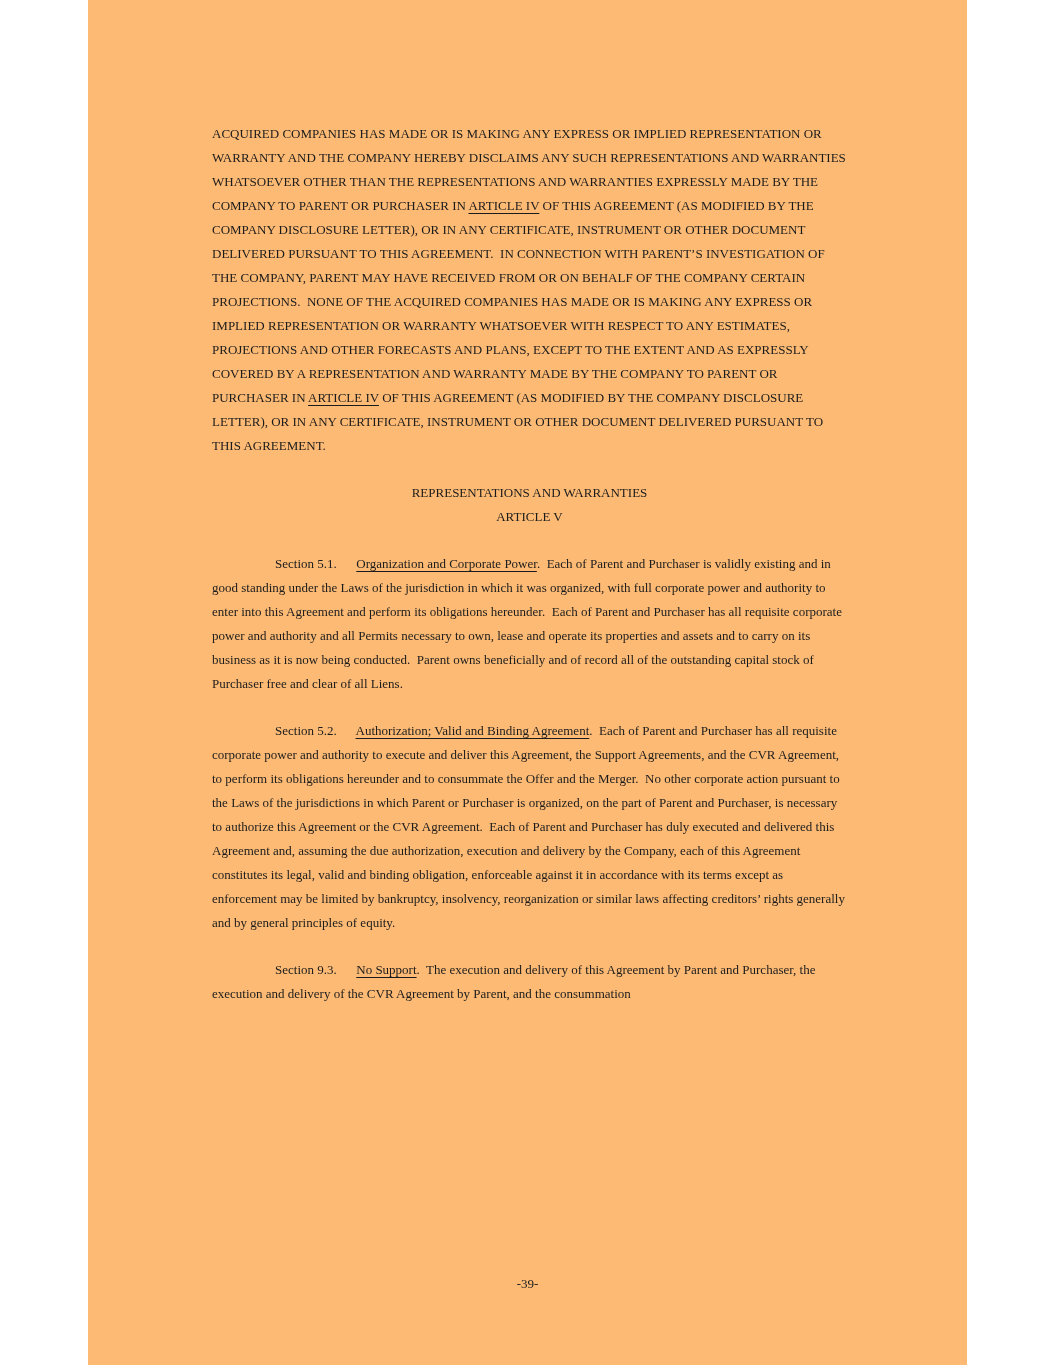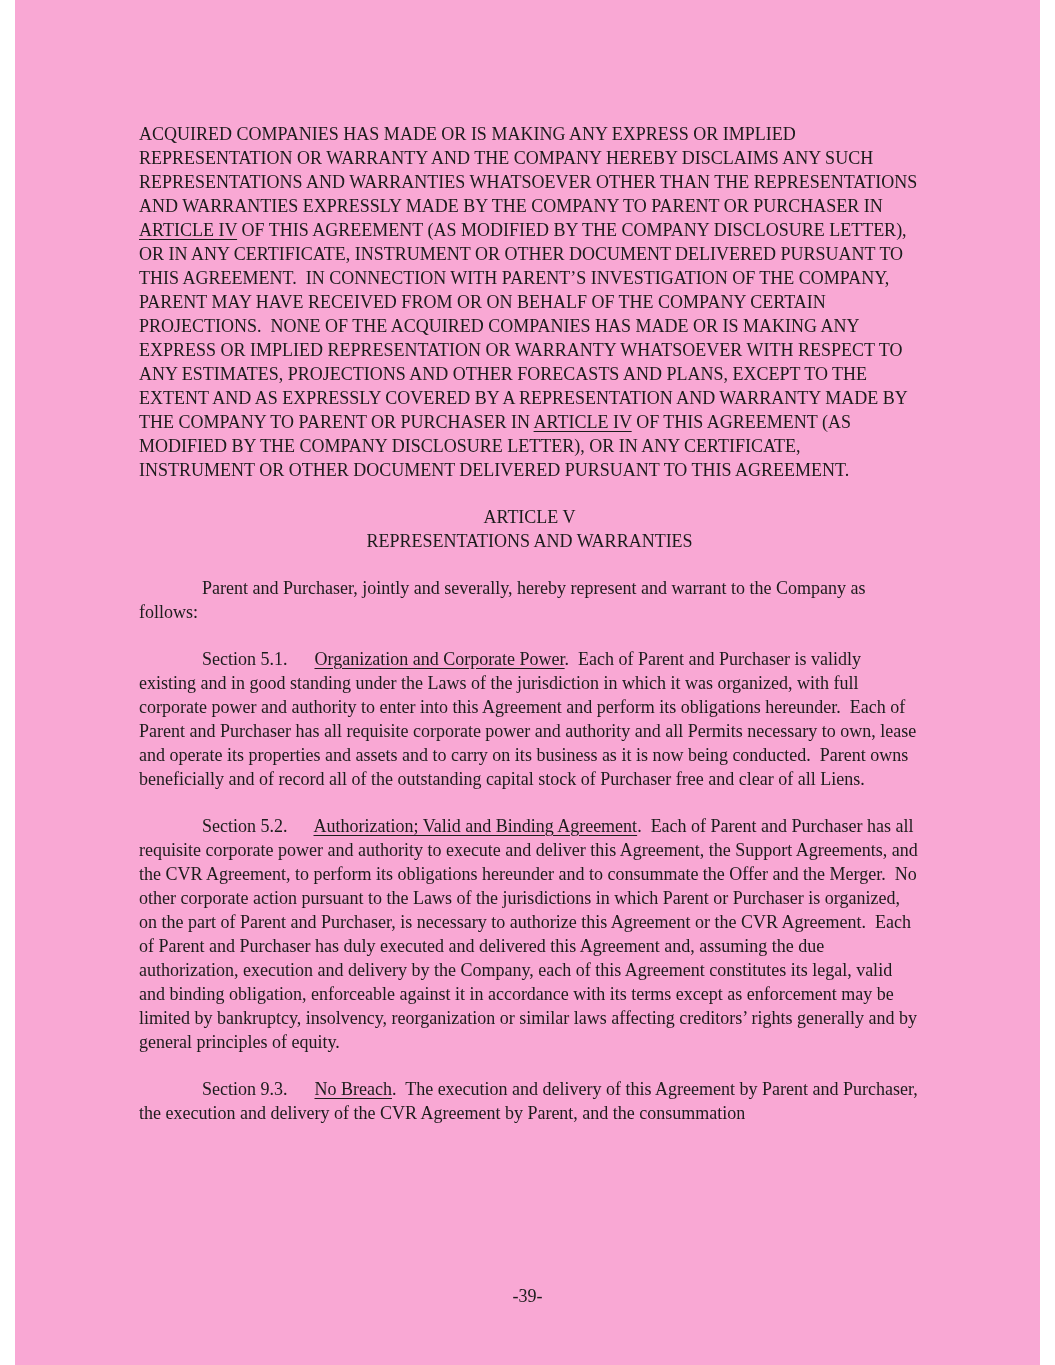--- a/index.html
+++ b/index.html
@@ -2,28 +2,28 @@
 <html><head>
 <meta charset="utf-8">
 <style>
   html, body {
     margin: 0;
     padding: 0;
     background: #ffffff;
   }
   .page {
     position: relative;
-    width: 1025px;
+    width: 879px;
     height: 1365px;
     margin: 0 auto;
-    background: #f9a8d4;
+    background: #fdba74;
     box-sizing: border-box;
     padding: 122px 120px 0 124px;
     font-family: "Liberation Serif", "DejaVu Serif", serif;
-    font-size: 18px;
+    font-size: 13px;
     line-height: 24px;
     color: #1c1c1c;
     overflow: hidden;
   }
   .para {
     margin: 0 0 23px 0;
     white-space: pre-wrap;
     text-align: left;
   }
   .para.indent {
@@ -40,38 +40,36 @@
   .u {
     text-decoration: underline;
     text-underline-offset: 3px;
   }
   .footer {
     position: absolute;
     left: 0;
     right: 0;
     top: 1272px;
     text-align: center;
-    margin-top: 12px;
   }
 </style>
 </head>
 <body>
 
 <div class="page">
 
   <p class="para caps"><span>ACQUIRED COMPANIES HAS MADE OR IS MAKING ANY EXPRESS OR IMPLIED REPRESENTATION OR WARRANTY AND THE COMPANY HEREBY DISCLAIMS ANY SUCH REPRESENTATIONS AND WARRANTIES WHATSOEVER OTHER THAN THE REPRESENTATIONS AND WARRANTIES EXPRESSLY MADE BY THE COMPANY TO PARENT OR PURCHASER IN </span><span class="u">ARTICLE IV</span><span> OF THIS AGREEMENT (AS MODIFIED BY THE COMPANY DISCLOSURE LETTER), OR IN ANY CERTIFICATE, INSTRUMENT OR OTHER DOCUMENT DELIVERED PURSUANT TO THIS AGREEMENT.  IN CONNECTION WITH PARENT’S INVESTIGATION OF THE COMPANY, PARENT MAY HAVE RECEIVED FROM OR ON BEHALF OF THE COMPANY CERTAIN PROJECTIONS.  NONE OF THE ACQUIRED COMPANIES HAS MADE OR IS MAKING ANY EXPRESS OR IMPLIED REPRESENTATION OR WARRANTY WHATSOEVER WITH RESPECT TO ANY ESTIMATES, PROJECTIONS AND OTHER FORECASTS AND PLANS, EXCEPT TO THE EXTENT AND AS EXPRESSLY COVERED BY A REPRESENTATION AND WARRANTY MADE BY THE COMPANY TO PARENT OR PURCHASER IN </span><span class="u">ARTICLE IV</span><span> OF THIS AGREEMENT (AS MODIFIED BY THE COMPANY DISCLOSURE LETTER), OR IN ANY CERTIFICATE, INSTRUMENT OR OTHER DOCUMENT DELIVERED PURSUANT TO THIS AGREEMENT.</span></p>
 
   <div class="heading-block">
+    <p>REPRESENTATIONS AND WARRANTIES</p>
     <p>ARTICLE V</p>
-    <p>REPRESENTATIONS AND WARRANTIES</p>
   </div>
 
-  <p class="para indent">Parent and Purchaser, jointly and severally, hereby represent and warrant to the Company as follows:</p>
 
   <p class="para indent"><span>Section 5.1.      </span><span class="u">Organization and Corporate Power</span><span>.  Each of Parent and Purchaser is validly existing and in good standing under the Laws of the jurisdiction in which it was organized, with full corporate power and authority to enter into this Agreement and perform its obligations hereunder.  Each of Parent and Purchaser has all requisite corporate power and authority and all Permits necessary to own, lease and operate its properties and assets and to carry on its business as it is now being conducted.  Parent owns beneficially and of record all of the outstanding capital stock of Purchaser free and clear of all Liens.</span></p>
 
   <p class="para indent"><span>Section 5.2.      </span><span class="u">Authorization; Valid and Binding Agreement</span><span>.  Each of Parent and Purchaser has all requisite corporate power and authority to execute and deliver this Agreement, the Support Agreements, and the CVR Agreement, to perform its obligations hereunder and to consummate the Offer and the Merger.  No other corporate action pursuant to the Laws of the jurisdictions in which Parent or Purchaser is organized, on the part of Parent and Purchaser, is necessary to authorize this Agreement or the CVR Agreement.  Each of Parent and Purchaser has duly executed and delivered this Agreement and, assuming the due authorization, execution and delivery by the Company, each of this Agreement constitutes its legal, valid and binding obligation, enforceable against it in accordance with its terms except as enforcement may be limited by bankruptcy, insolvency, reorganization or similar laws affecting creditors’ rights generally and by general principles of equity.</span></p>
 
-  <p class="para indent"><span>Section 9.3.      </span><span class="u">No Breach</span><span>.  The execution and delivery of this Agreement by Parent and Purchaser, the execution and delivery of the CVR Agreement by Parent, and the consummation</span></p>
+  <p class="para indent"><span>Section 9.3.      </span><span class="u">No Support</span><span>.  The execution and delivery of this Agreement by Parent and Purchaser, the execution and delivery of the CVR Agreement by Parent, and the consummation</span></p>
 
   <div class="footer">-39-</div>
 
 </div>
 
 </body></html>

